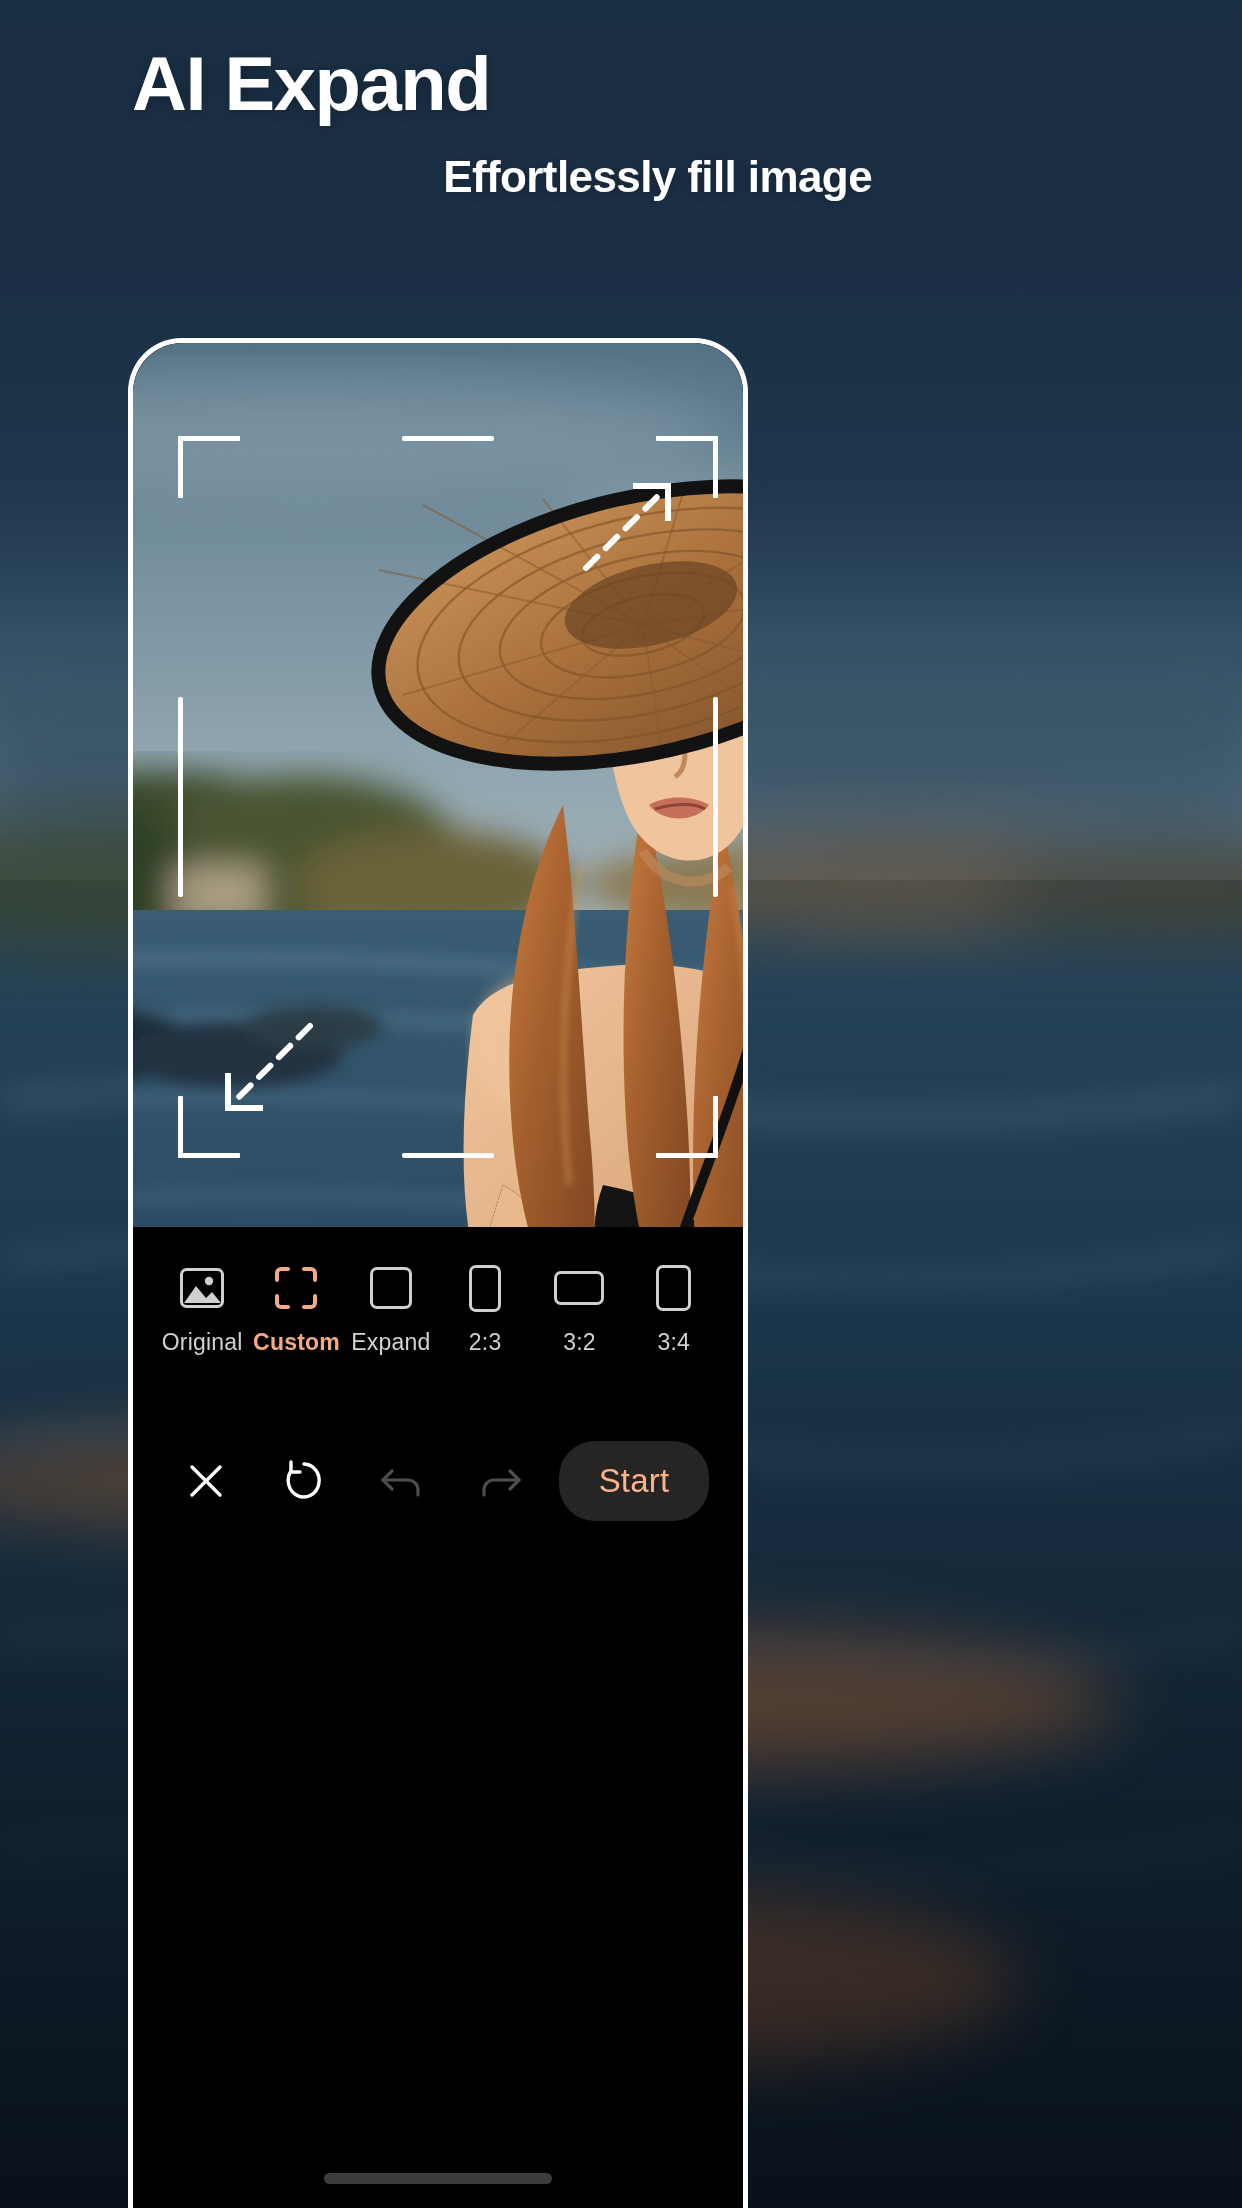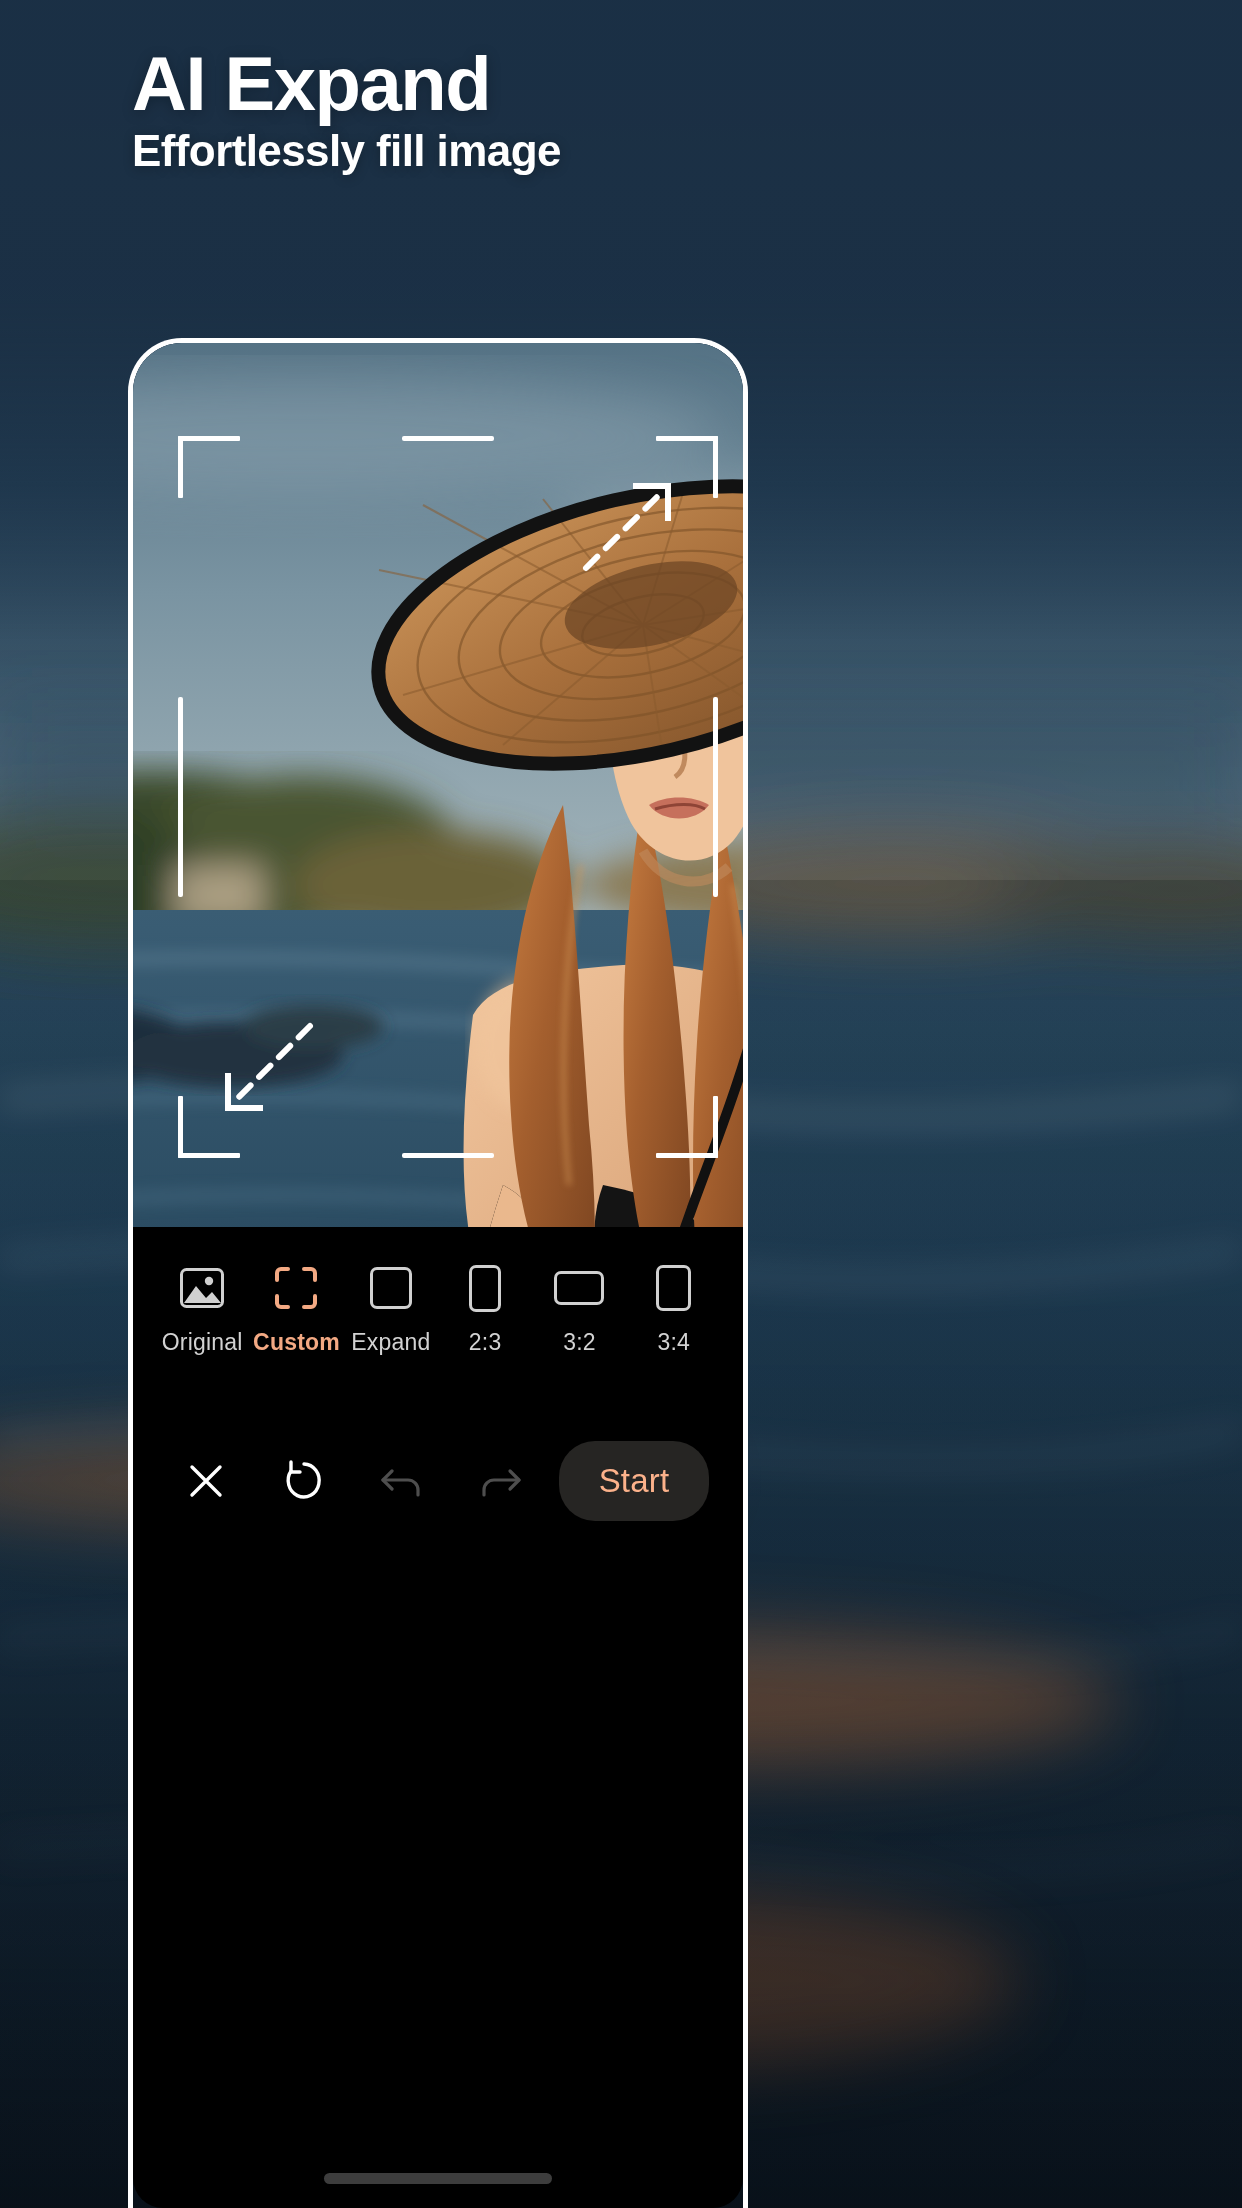--- a/index.html
+++ b/index.html
@@ -35,44 +35,45 @@
   .headline-wrap {
     position:absolute; left:132px; top:44px; z-index:6;
     width:1060px;
   }
   .headline {
     font-size:76px; font-weight:bold; color:#ffffff;
     letter-spacing:-1.5px; line-height:1.04;
     text-shadow:0 2px 14px rgba(0,0,0,0.28);
   }
   .subhead {
+    margin-top:26px;
     font-size:44px; font-weight:bold; color:#ffffff;
     letter-spacing:-0.6px; line-height:1.28;
     text-shadow:0 2px 12px rgba(0,0,0,0.3);
     max-width:740px;
+    text-align:right;
   }
 
   
   .phone {
     position:absolute;
     left:128px; top:338px;
     width:620px; height:1870px;
     border:5px solid #ffffff;
     border-top-left-radius:54px;
     border-top-right-radius:54px;
     border-bottom:none;
     z-index:5;
     overflow:hidden;
   }
   .phone-inner {
     position:absolute; inset:0;
     border-top-left-radius:50px;
     border-top-right-radius:50px;
     overflow:hidden;
-    border-radius:30px;
   }
 
   
   .photo-stage {
     position:absolute; left:0; top:0; right:0; height:884px;
     overflow:hidden;
     background:#20384c;
   }
   .photo-stage svg { position:absolute; left:-130px; top:-338px; }
 

